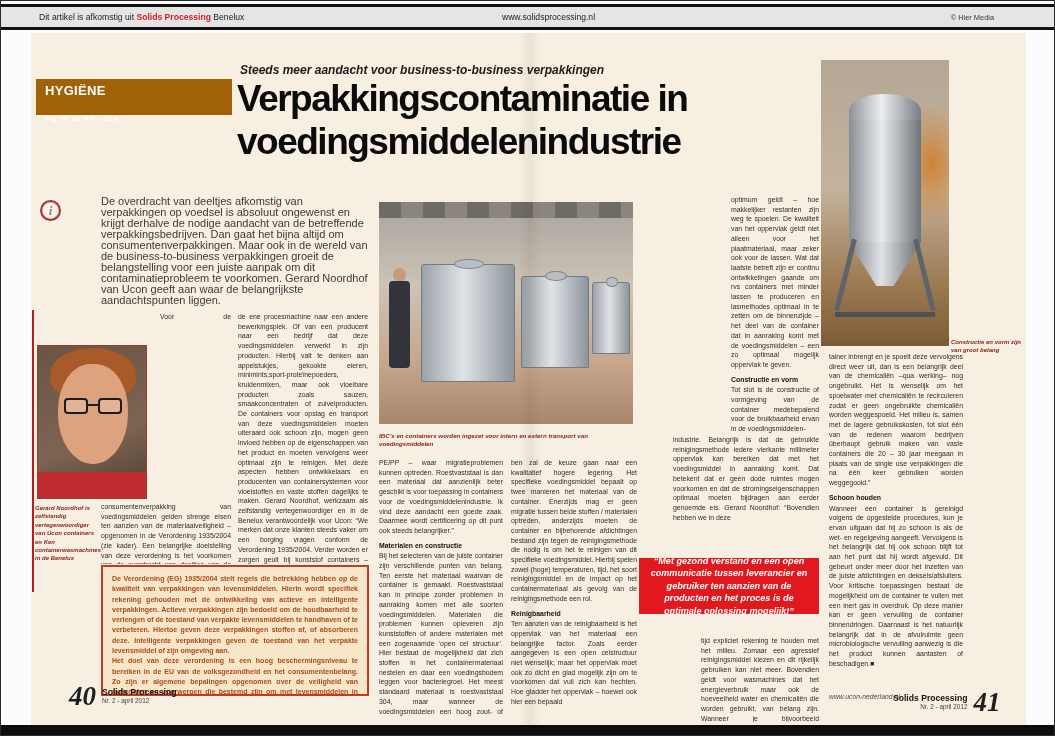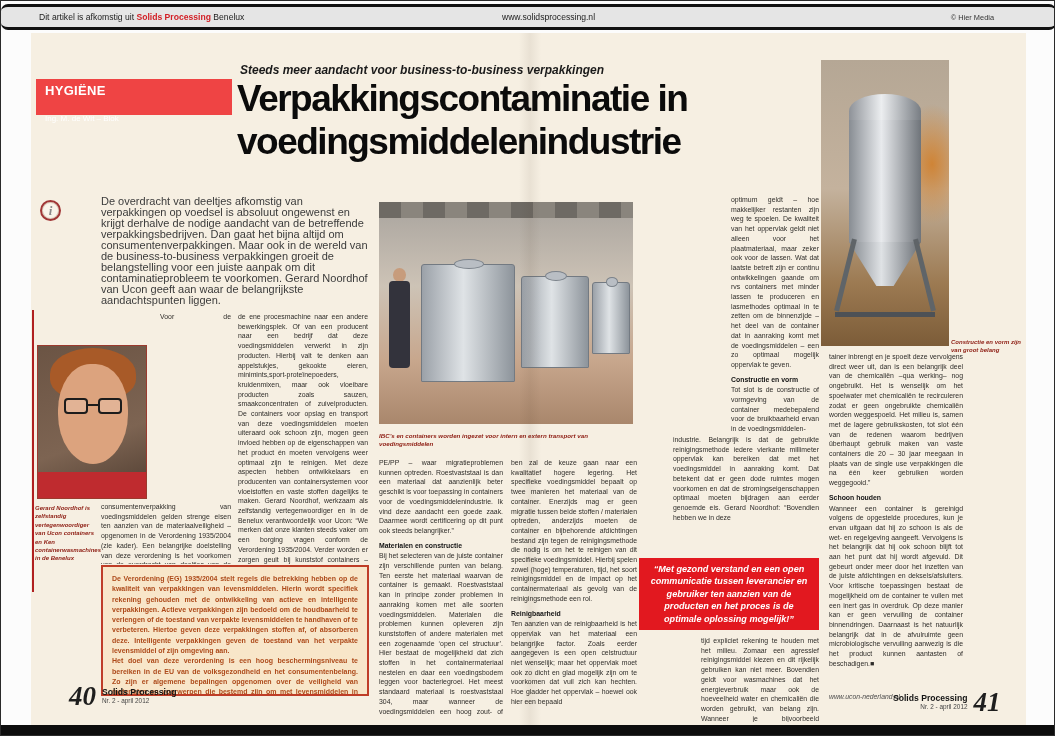--- a/index.html
+++ b/index.html
@@ -3,35 +3,35 @@
 <meta charset="utf-8">
 <style>
   * { margin:0; padding:0; box-sizing:border-box; }
   body { background:#888; font-family:"Liberation Sans", sans-serif; }
   .canvas { position:relative; width:1055px; height:736px; background:#fcfcfc;
             border:1px solid #2a2a2a; overflow:hidden; margin:0 auto; }
 
   
   .masthead { position:absolute; top:3px; left:0; width:1055px; height:26px;
               background:#e5e5e5; border-top:3px solid #121212; border-bottom:3px solid #121212;
-              display:flex; align-items:center; font-size:8.6px; color:#1c1c1c;border-radius:7px; }
+              display:flex; align-items:center; font-size:8.6px; color:#1c1c1c; }
   .masthead .mh-left { position:absolute; left:38px; }
   .masthead .mh-center { position:absolute; left:0; right:0; text-align:center;padding-left:40px; }
   .masthead .mh-right { position:absolute; right:62px; font-size:7.4px; color:#333; }
   .brand-red { color:#d21f26; font-weight:bold; }
 
   
   .spread { position:absolute; top:32px; left:30px; width:995px; height:692px;
             background:#f6efe2; overflow:hidden; }
   .fold { position:absolute; top:0; left:488px; width:22px; height:692px;
           background:linear-gradient(90deg, rgba(0,0,0,0) 0%, rgba(60,40,20,0.07) 50%, rgba(0,0,0,0) 100%); }
 
   
   .category-box { position:absolute; left:5px; top:46px; width:196px; height:36px;
-                  background:#ef4444; color:#fff; padding:4px 9px; }
+                  background:#a16207; color:#fff; padding:4px 9px; }
   .category-box .cat { font-size:13px; font-weight:bold; letter-spacing:.3px; }
   .category-box .auth { font-size:8px; margin-top:16px; }
   .kicker { position:absolute; left:209px; top:30px; font-style:italic; font-weight:bold;
             font-size:12px; color:#1a1a1a; }
   .title { position:absolute; left:206px; top:44px; font-size:37px; font-weight:bold;
            letter-spacing:-1.5px; line-height:43px; color:#0b0b0b; }
 
   
   .info-icon { position:absolute; left:9px; top:167px; width:21px; height:21px;
                border:2px solid #a03636; border-radius:50%; color:#8a8a8a;
@@ -63,21 +63,21 @@
   .center-caption { left:348px; top:399px; width:238px; font-size:6.2px; }
   .right-caption { left:920px; top:305px; width:72px; }
 
   
   .kader { position:absolute; left:70px; top:532px; width:268px; height:131px;
            background:#f8e6c9; border:2px solid #bf3d27; padding:7px 9px;
            font-size:7px; line-height:10.3px; font-weight:bold; color:#ad4a1a;
            text-align:justify; overflow:hidden; }
 
   
-  .quote-box { position:absolute; left:608px; top:525px; width:180px; height:72px;
+  .quote-box { position:absolute; left:608px; top:525px; width:180px; height:56px;
                background:#e2181f; color:#ffffff; display:flex; align-items:center;
                padding:4px 7px; text-align:center; }
   .quote-box .q { font-size:9.1px; line-height:12.4px; font-weight:bold; font-style:italic; width:100%; }
 
   
   .photo { position:absolute; overflow:hidden; }
   .portrait-photo { left:6px; top:312px; width:110px; height:154px; border:1px solid #9b3a2e;
                     background:linear-gradient(160deg,#6b5444 0%,#7d6452 60%,#4e3c30 100%); }
   .portrait-hair { position:absolute; left:12px; top:2px; width:86px; height:52px;
                    background:#a85a28; border-radius:50% 50% 40% 40%; }

